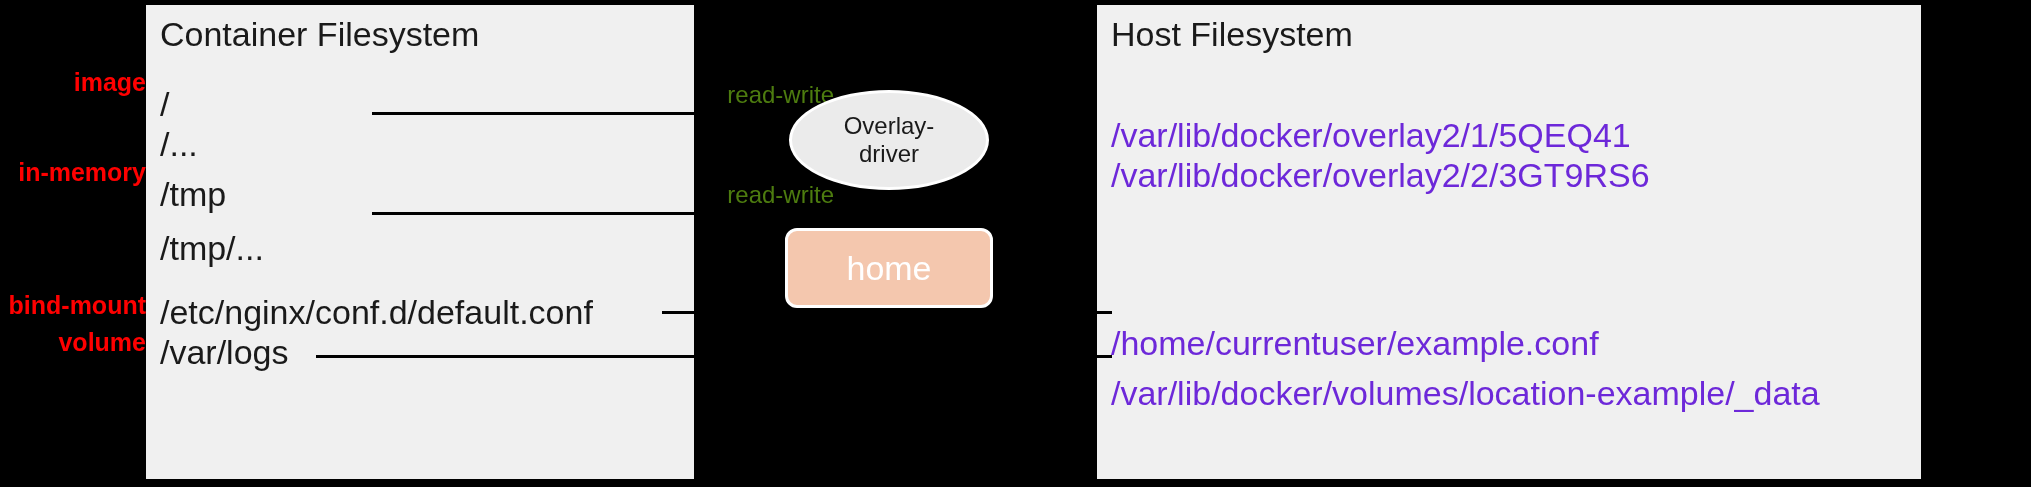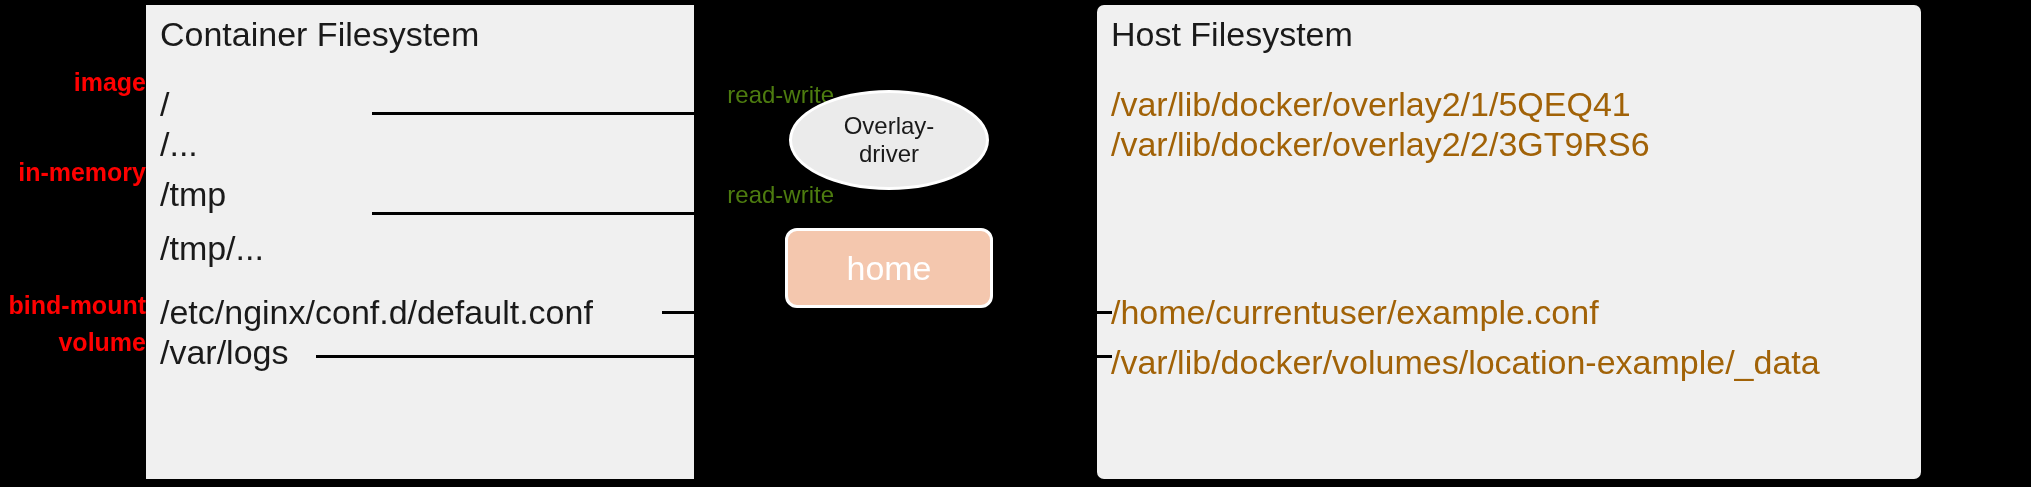--- a/index.html
+++ b/index.html
@@ -26,21 +26,20 @@
     left: 146px;
     top: 5px;
     width: 548px;
     height: 474px;
   }
   #host-panel {
     left: 1097px;
     top: 5px;
     width: 824px;
     height: 474px;
-    border-radius: 7px;
   }
   .panel-title {
     position: absolute;
     left: 14px;
     top: 10px;
     font-size: 34px;
     color: #1a1a1a;
     white-space: nowrap;
   }
 
@@ -145,23 +144,24 @@
   #tmpfs-node .node-text {
     font-size: 34px;
     color: #FFFFFF;
   }
 
   
   .hpath {
     position: absolute;
     left: 14px;
     font-size: 34px;
-    color: #a16207;
+    color: #6d28d9;
     white-space: nowrap;
     line-height: 1;
+    margin-top: 31px;
   }
   #hpath-1 { top: 82px; }
   #hpath-2 { top: 122px; }
   #hpath-3 { top: 290px; }
   #hpath-4 { top: 340px; }
 </style>
 </head>
 <body>
 
 <div id="stage">

